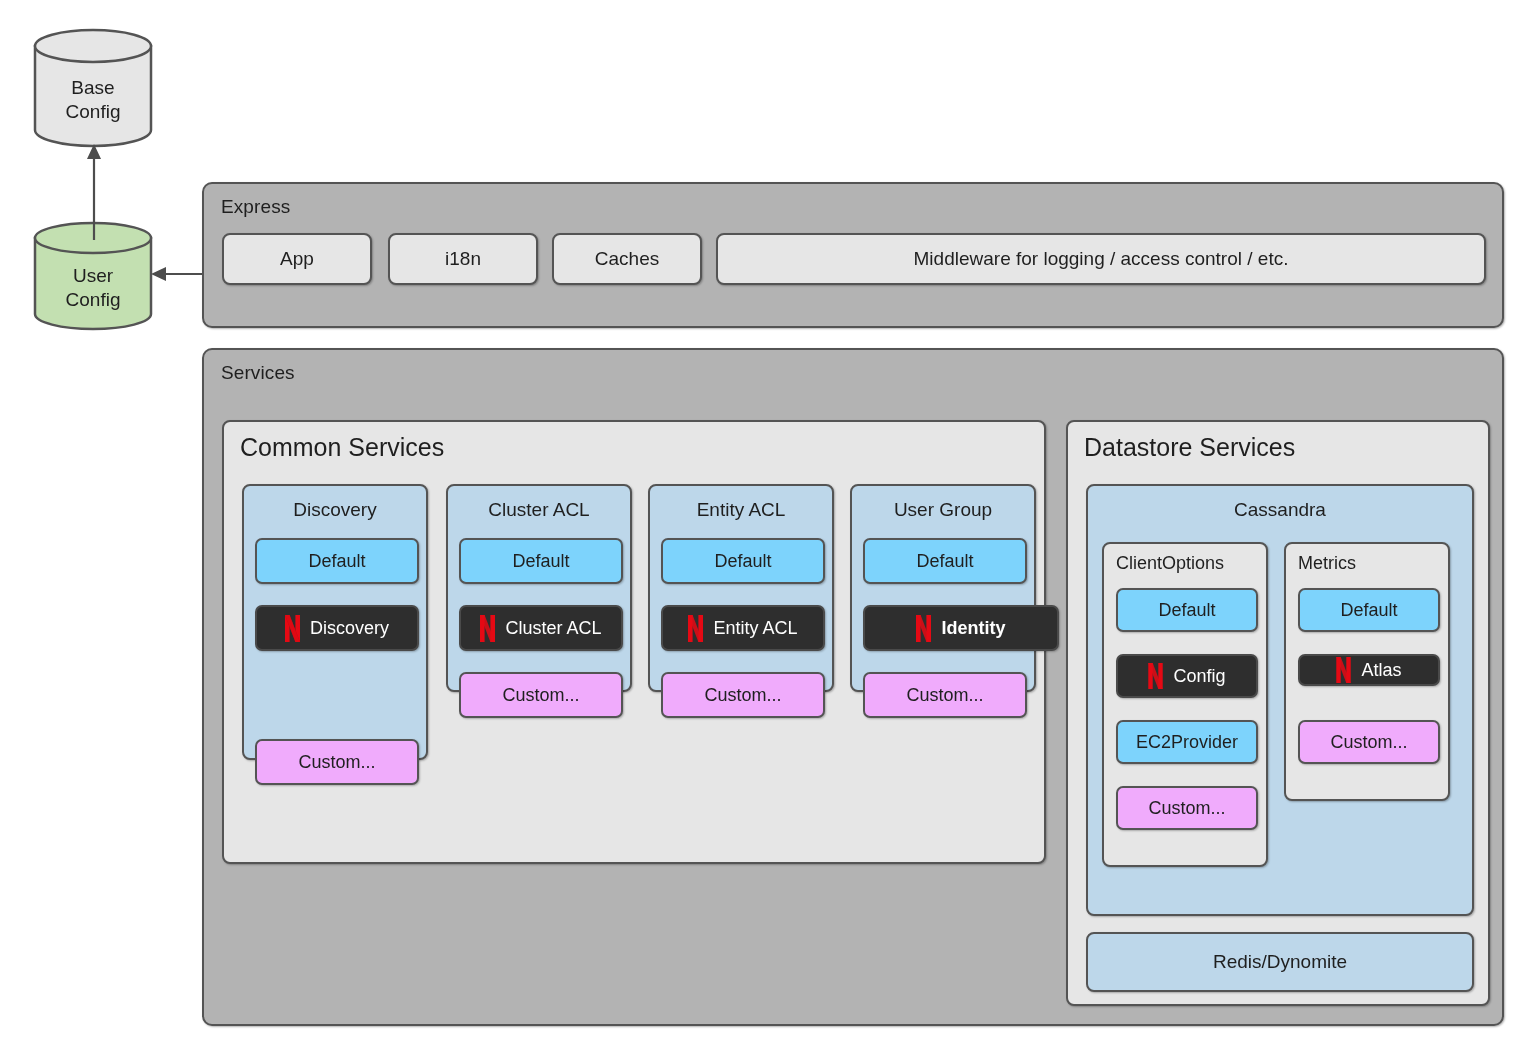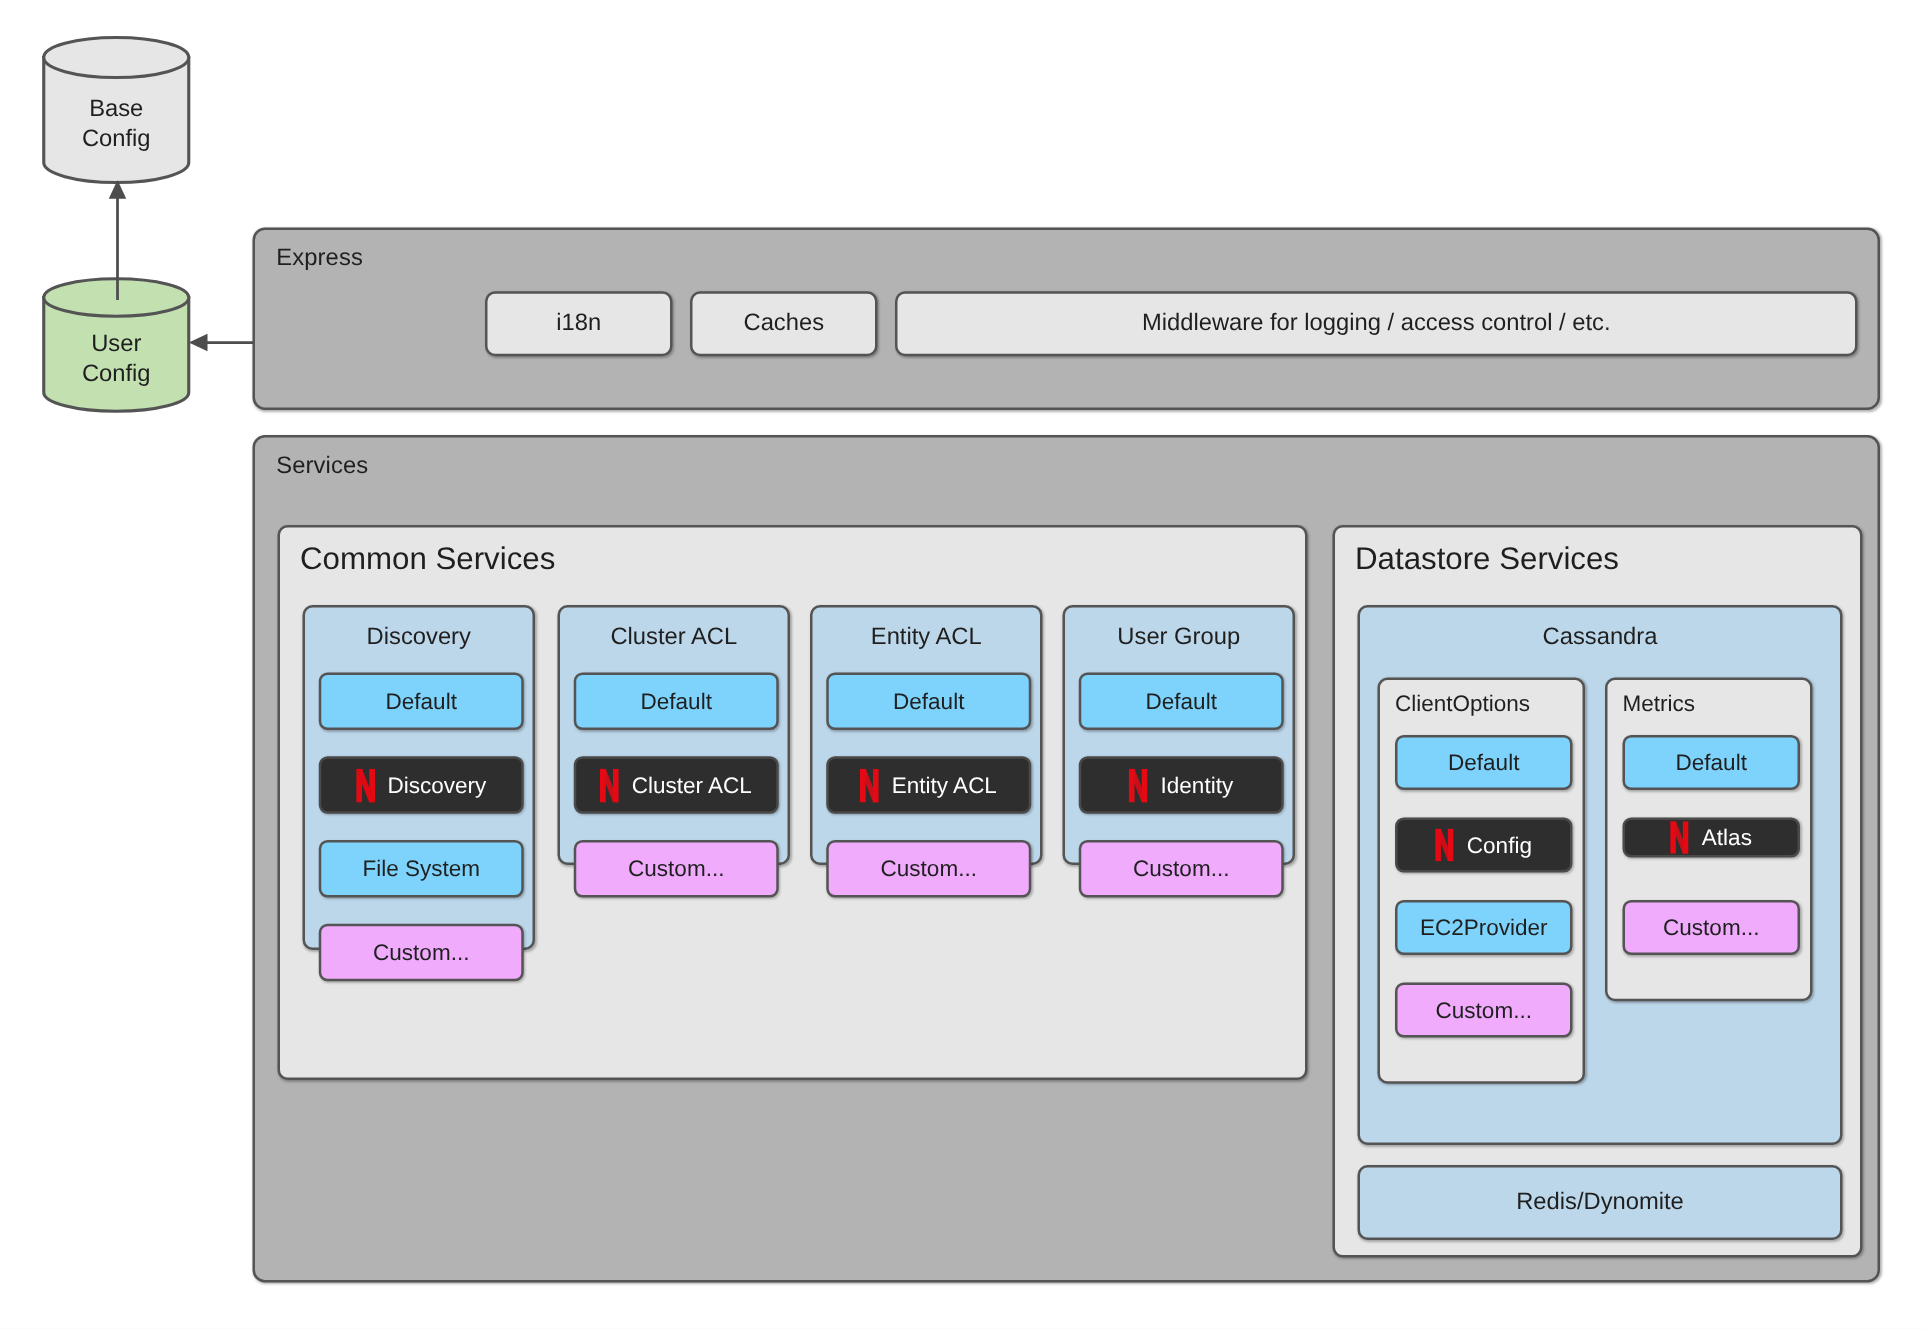--- a/index.html
+++ b/index.html
@@ -159,20 +159,23 @@
 <div class="conn" style="left:148px; top:260px; width:90px; height:28px;">
   <svg width="90" height="28" viewBox="0 0 90 28" aria-hidden="true">
     <line x1="90" y1="14" x2="16" y2="14" stroke="#4d4d4d" stroke-width="2.2"></line>
     <path d="M3,14 L18,7 L18,21 Z" fill="#4d4d4d"></path>
   </svg>
 </div>
 
 <div class="abs group-box" style="left:202px; top:182px; width:1302px; height:146px;">
   <div class="group-label">Express</div>
 
+  <div class="grey-chip" style="left:18px; top:49px; width:150px; height:52px;">
+    <span>App</span>
+  </div>
 
   <div class="grey-chip" style="left:184px; top:49px; width:150px; height:52px;">
     <span>i18n</span>
   </div>
 
   <div class="grey-chip" style="left:348px; top:49px; width:150px; height:52px;">
     <span>Caches</span>
   </div>
 
   <div class="grey-chip" style="left:512px; top:49px; width:770px; height:52px;">
@@ -198,23 +201,20 @@
           <svg width="15" height="27" viewBox="0 0 15 27" aria-hidden="true">
             <rect x="0" y="0" width="4.6" height="27" fill="#e50914"></rect>
             <rect x="10.4" y="0" width="4.6" height="27" fill="#e50914"></rect>
             <polygon points="0,0 4.6,0 15,27 10.4,27" fill="#b20710"></polygon>
             <polygon points="0,0 4.6,0 15,27 10.4,27" fill="#e50914" opacity="0.85"></polygon>
           </svg>
         </span>
         <span class="chip-text">Discovery</span>
       </div>
 
-      <div class="chip white" style="left:11px; top:186px; width:164px; height:46px;">
-        <span class="chip-text">File System</span>
-      </div>
 
       <div class="chip green" style="left:11px; top:253px; width:164px; height:46px;">
         <span class="chip-text">Custom...</span>
       </div>
     </div>
 
     <div class="abs card" style="left:222px; top:62px; width:186px; height:208px;">
       <div class="card-title">Cluster ACL</div>
 
       <div class="chip white" style="left:11px; top:52px; width:164px; height:46px;">
@@ -260,21 +260,21 @@
       </div>
     </div>
 
     <div class="abs card" style="left:626px; top:62px; width:186px; height:208px;">
       <div class="card-title">User Group</div>
 
       <div class="chip white" style="left:11px; top:52px; width:164px; height:46px;">
         <span class="chip-text">Default</span>
       </div>
 
-      <div class="chip dark" style="left:11px; top:119px; width:164px; height:46px;">
+      <div class="chip dark" style="left:11px; top:119px; width:196px; height:46px;font-weight:bold;">
         <span class="nflx-n">
           <svg width="15" height="27" viewBox="0 0 15 27" aria-hidden="true">
             <rect x="0" y="0" width="4.6" height="27" fill="#e50914"></rect>
             <rect x="10.4" y="0" width="4.6" height="27" fill="#e50914"></rect>
             <polygon points="0,0 4.6,0 15,27 10.4,27" fill="#e50914" opacity="0.85"></polygon>
           </svg>
         </span>
         <span class="chip-text">Identity</span>
       </div>
 

